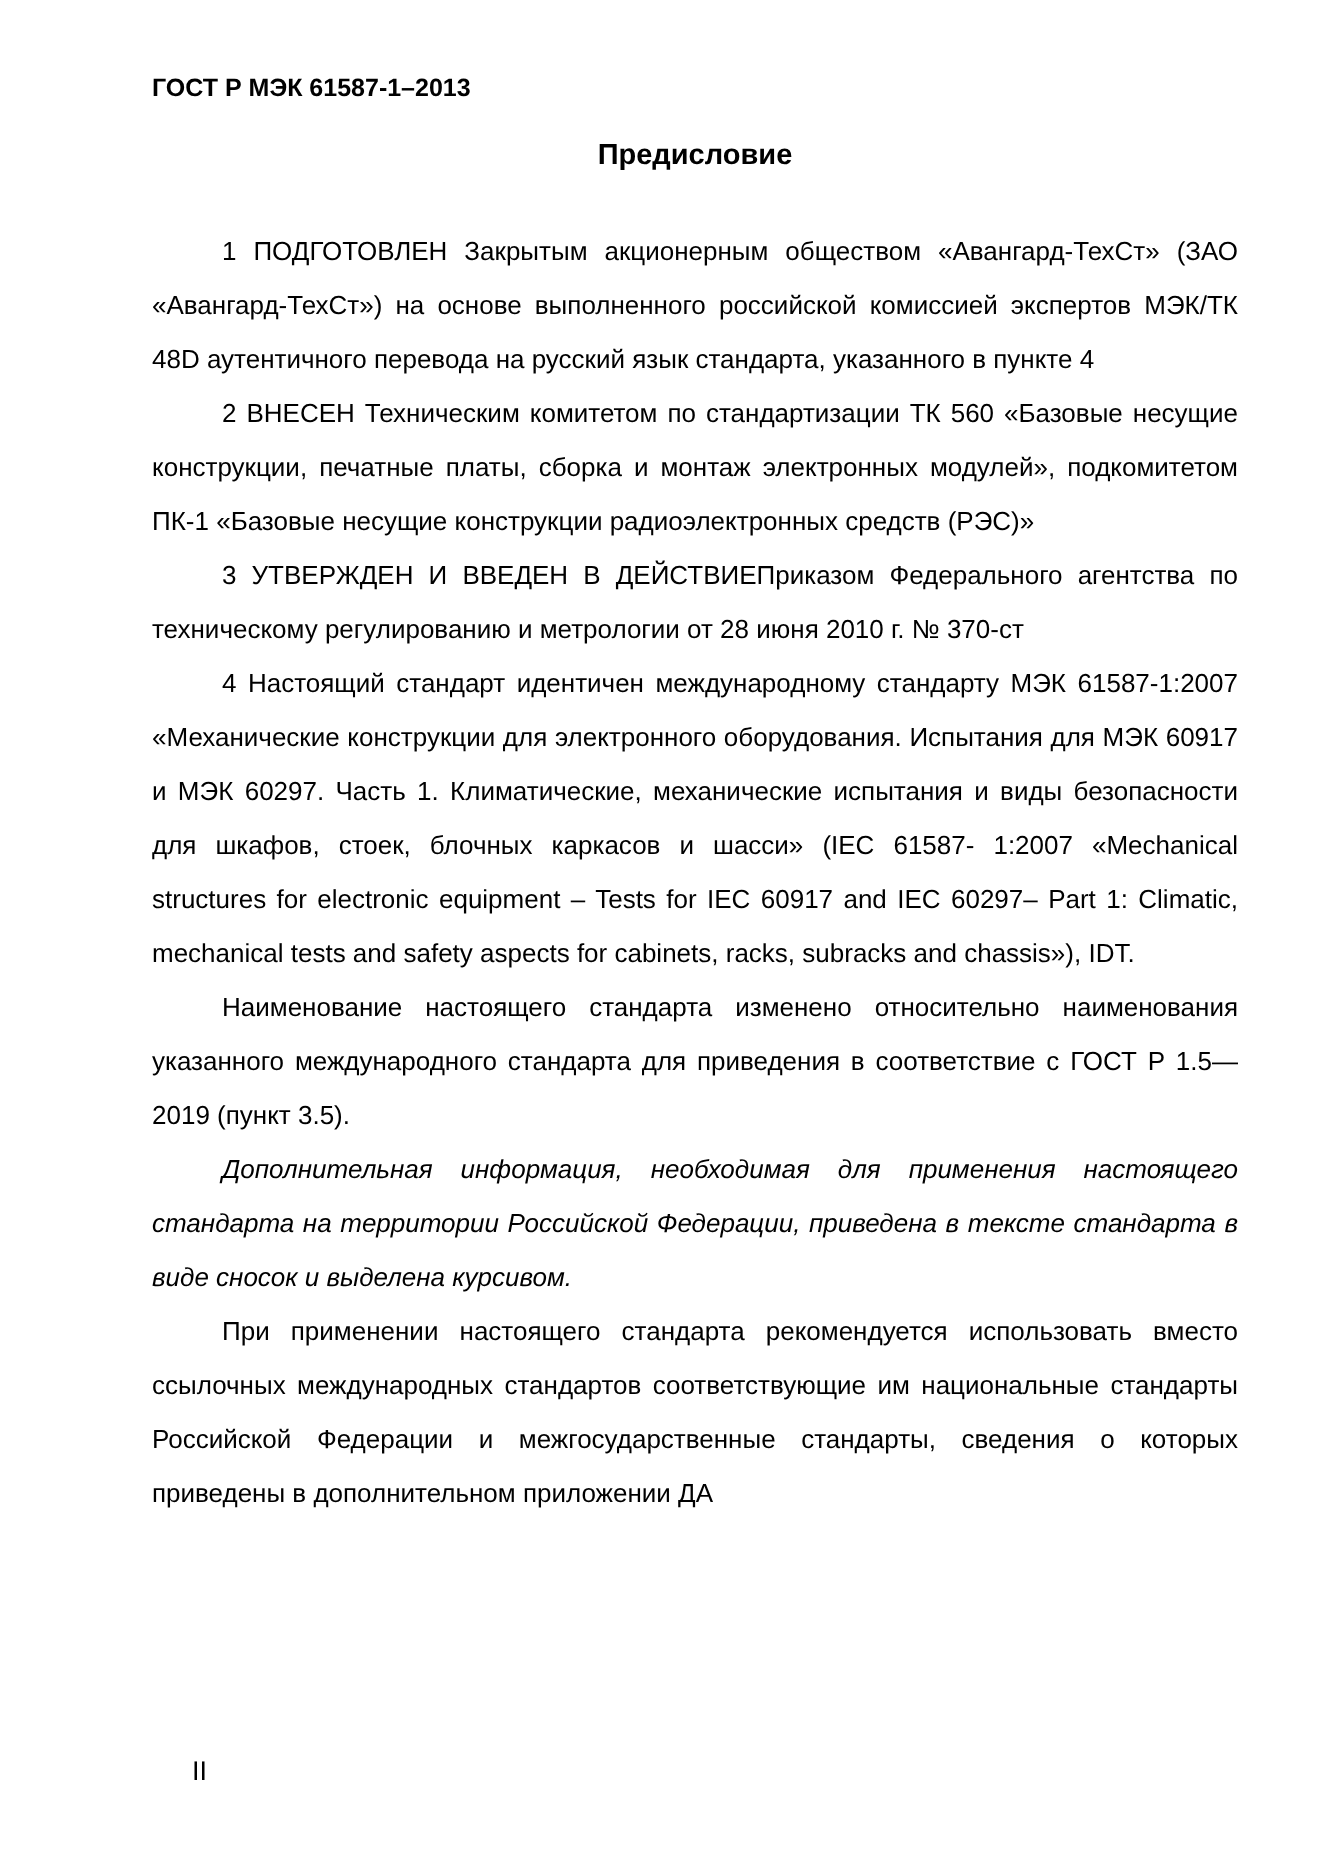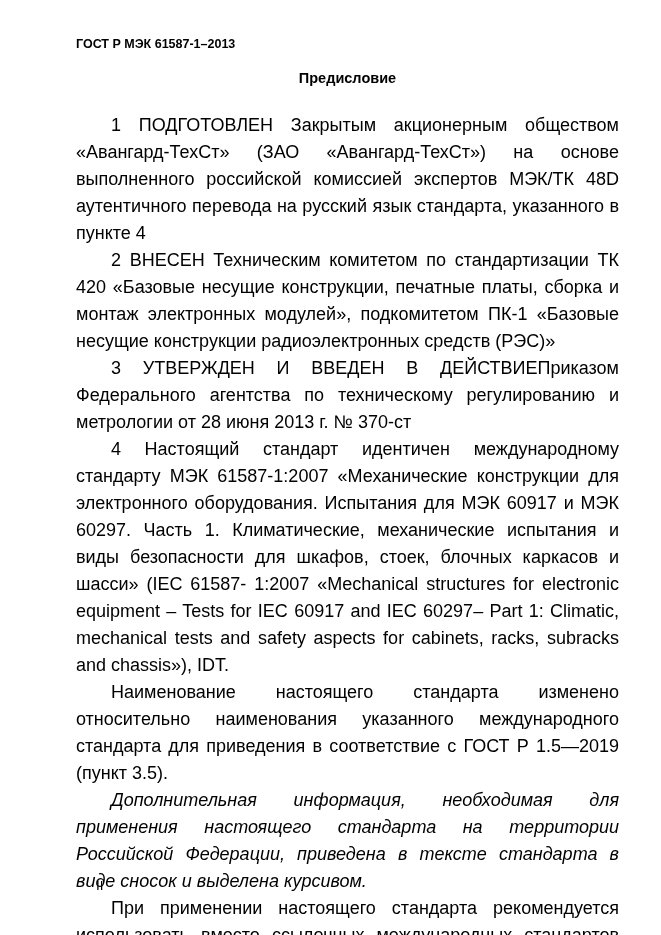--- a/index.html
+++ b/index.html
@@ -29,21 +29,21 @@
     text-align: left;
   }
   .doc-title {
     text-align: center;
     font-weight: bold;
     font-size: 14.5px;
     line-height: 20px;
     margin-bottom: 24px;
   }
   .para {
-    font-size: 18px;
+    font-size: 13px;
     line-height: 27px;
     text-align: justify;
     text-indent: 35px;
     margin: 0;
   }
   .para.italic {
     font-style: italic;
     font-weight: normal;
   }
   .page-number {
@@ -58,23 +58,23 @@
 <body>
 
 <div class="page">
 
   <div class="doc-header">ГОСТ Р МЭК 61587-1–2013</div>
 
   <div class="doc-title">Предисловие</div>
 
   <p class="para">1 ПОДГОТОВЛЕН Закрытым акционерным обществом «Авангард-ТехСт» (ЗАО «Авангард-ТехСт») на основе выполненного российской комиссией экспертов МЭК/ТК 48D аутентичного перевода на русский язык стандарта, указанного в пункте 4</p>
 
-  <p class="para">2 ВНЕСЕН Техническим комитетом по стандартизации ТК 420 «Базовые несущие конструкции, печатные платы, сборка и монтаж электронных модулей», подкомитетом ПК-1 «Базовые несущие конструкции радиоэлектронных средств (РЭС)»</p>
+  <p class="para">2 ВНЕСЕН Техническим комитетом по стандартизации ТК 560 «Базовые несущие конструкции, печатные платы, сборка и монтаж электронных модулей», подкомитетом ПК-1 «Базовые несущие конструкции радиоэлектронных средств (РЭС)»</p>
 
-  <p class="para">3 УТВЕРЖДЕН И ВВЕДЕН В ДЕЙСТВИЕПриказом Федерального агентства по техническому регулированию и метрологии от 28 июня 2013 г. № 370-ст</p>
+  <p class="para">3 УТВЕРЖДЕН И ВВЕДЕН В ДЕЙСТВИЕПриказом Федерального агентства по техническому регулированию и метрологии от 28 июня 2010 г. № 370-ст</p>
 
   <p class="para">4 Настоящий стандарт идентичен международному стандарту МЭК 61587-1:2007 «Механические конструкции для электронного оборудования. Испытания для МЭК 60917 и МЭК 60297. Часть 1. Климатические, механические испытания и виды безопасности для шкафов, стоек, блочных каркасов и шасси» (IEC 61587- 1:2007 «Mechanical structures for electronic equipment – Tests for IEC 60917 and IEC 60297– Part 1: Climatic, mechanical tests and safety aspects for cabinets, racks, subracks and chassis»), IDT.</p>
 
   <p class="para">Наименование настоящего стандарта изменено относительно наименования указанного международного стандарта для приведения в соответствие с ГОСТ Р 1.5—2019 (пункт 3.5).</p>
 
   <p class="para italic">Дополнительная информация, необходимая для применения настоящего стандарта на территории Российской Федерации, приведена в тексте стандарта в виде сносок и выделена курсивом.</p>
 
   <p class="para">При применении настоящего стандарта рекомендуется использовать вместо ссылочных международных стандартов соответствующие им национальные стандарты Российской Федерации и межгосударственные стандарты, сведения о которых приведены в дополнительном приложении ДА</p>
 
   <div class="page-number">II</div>

